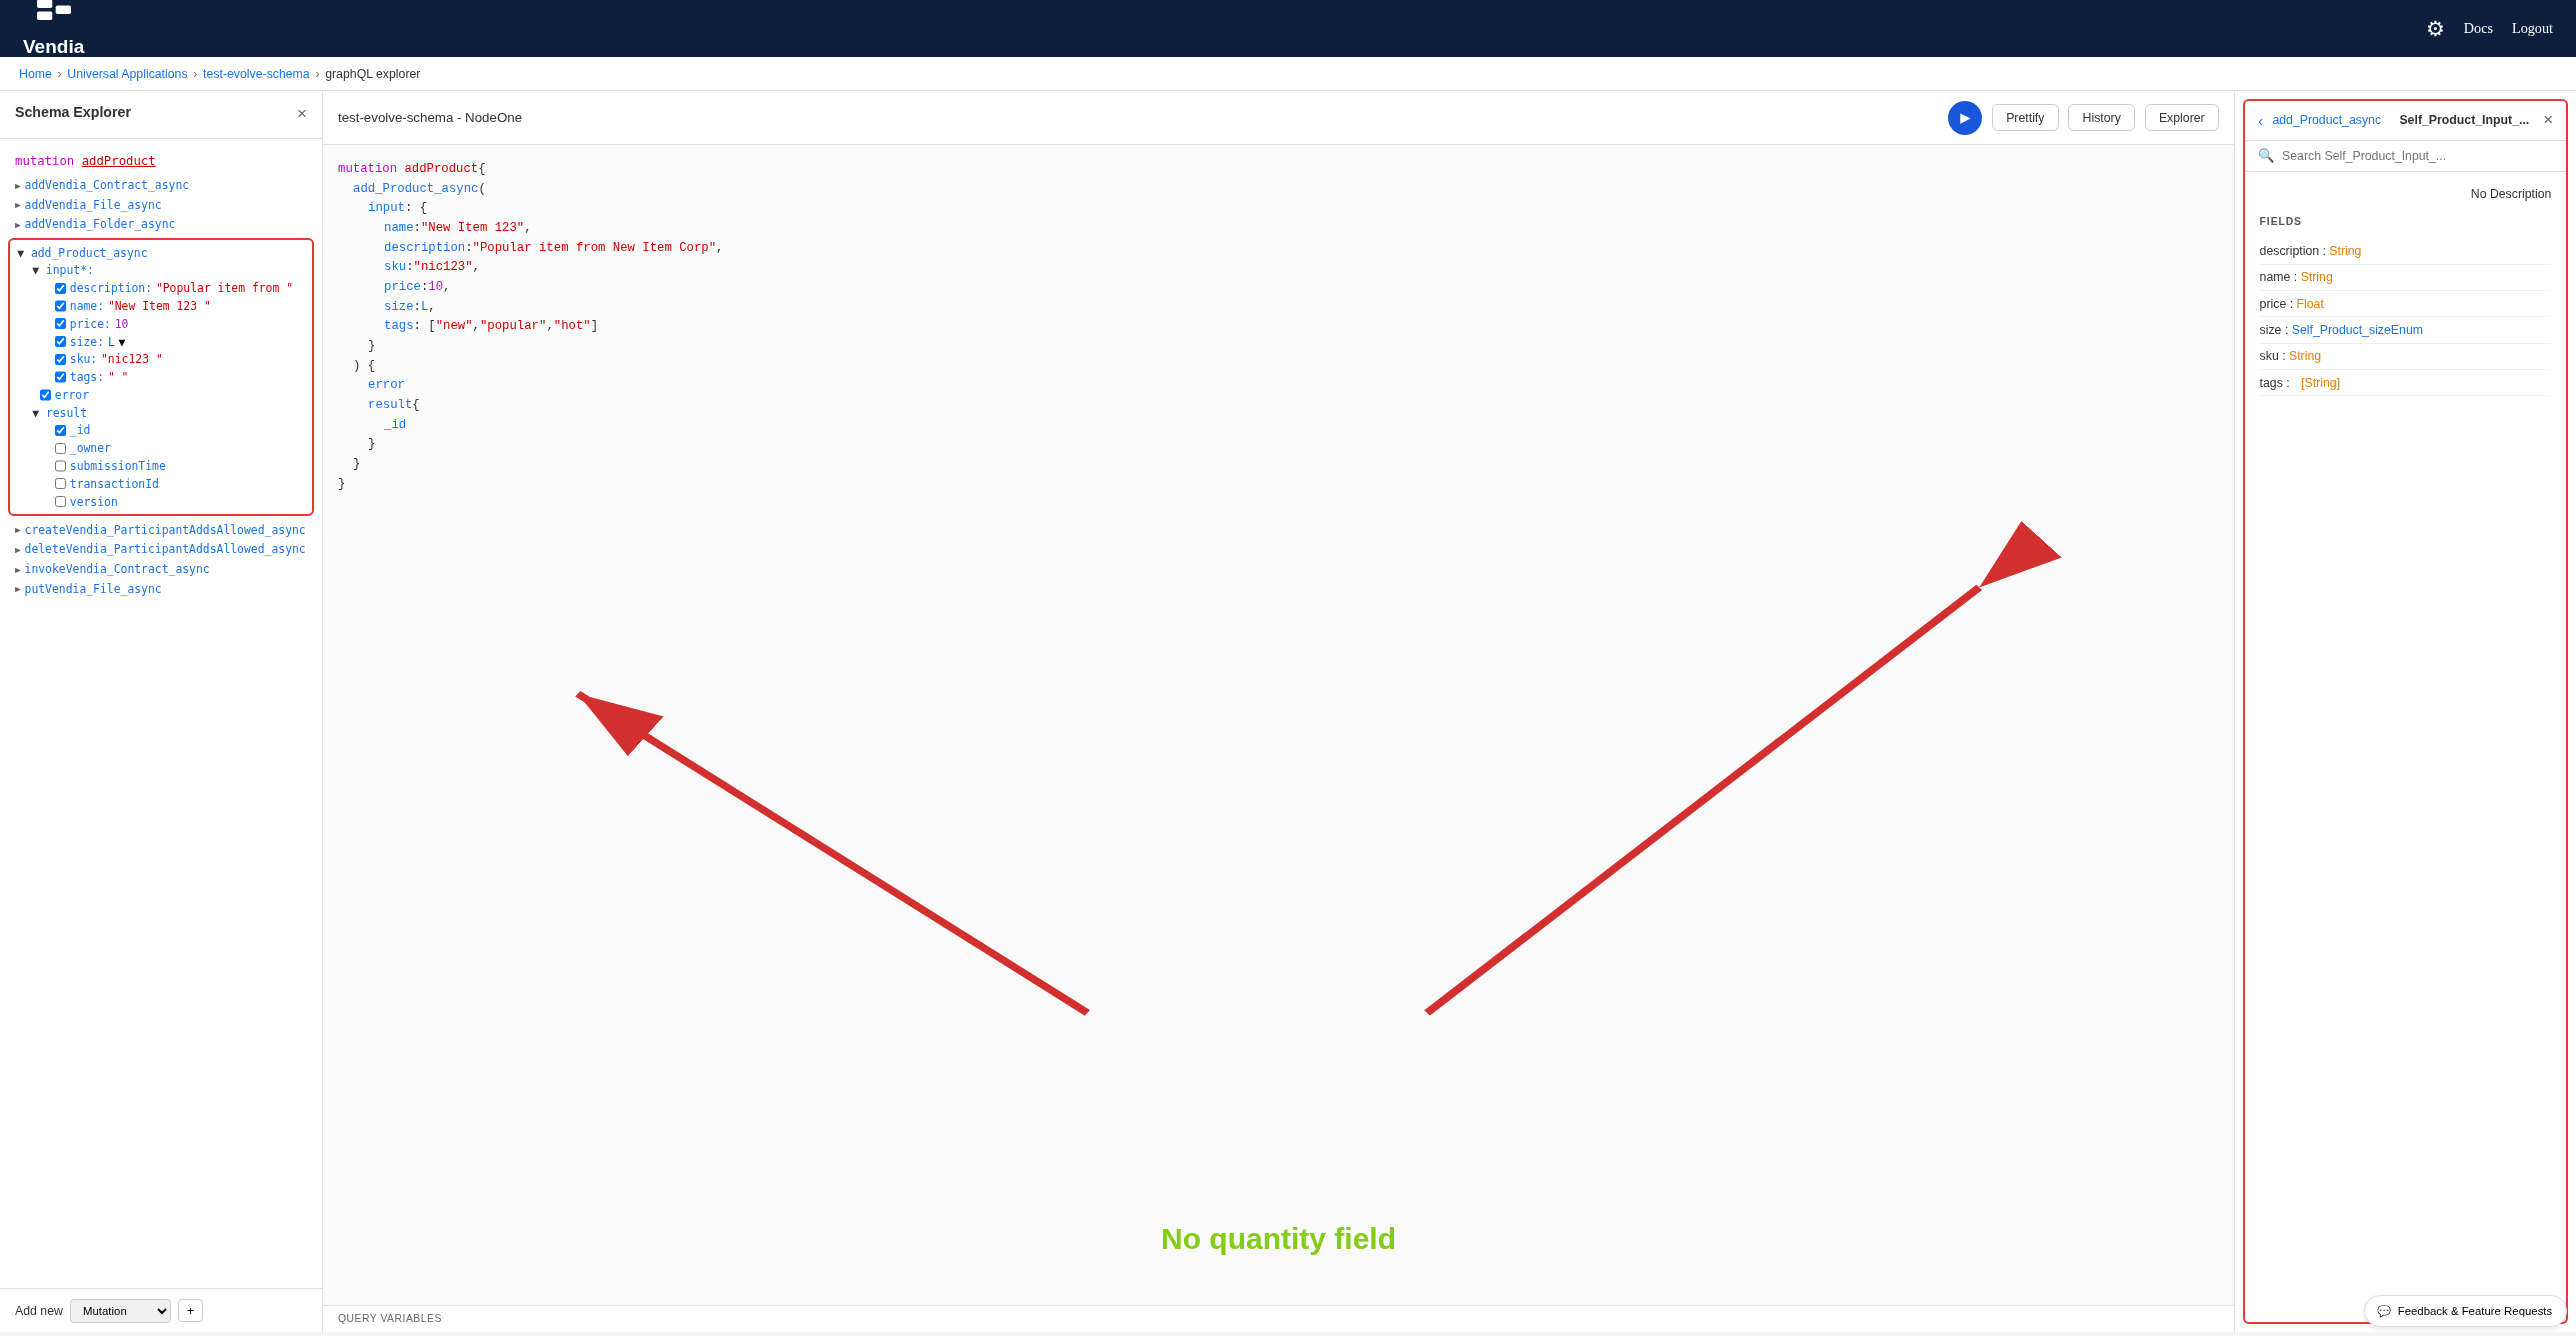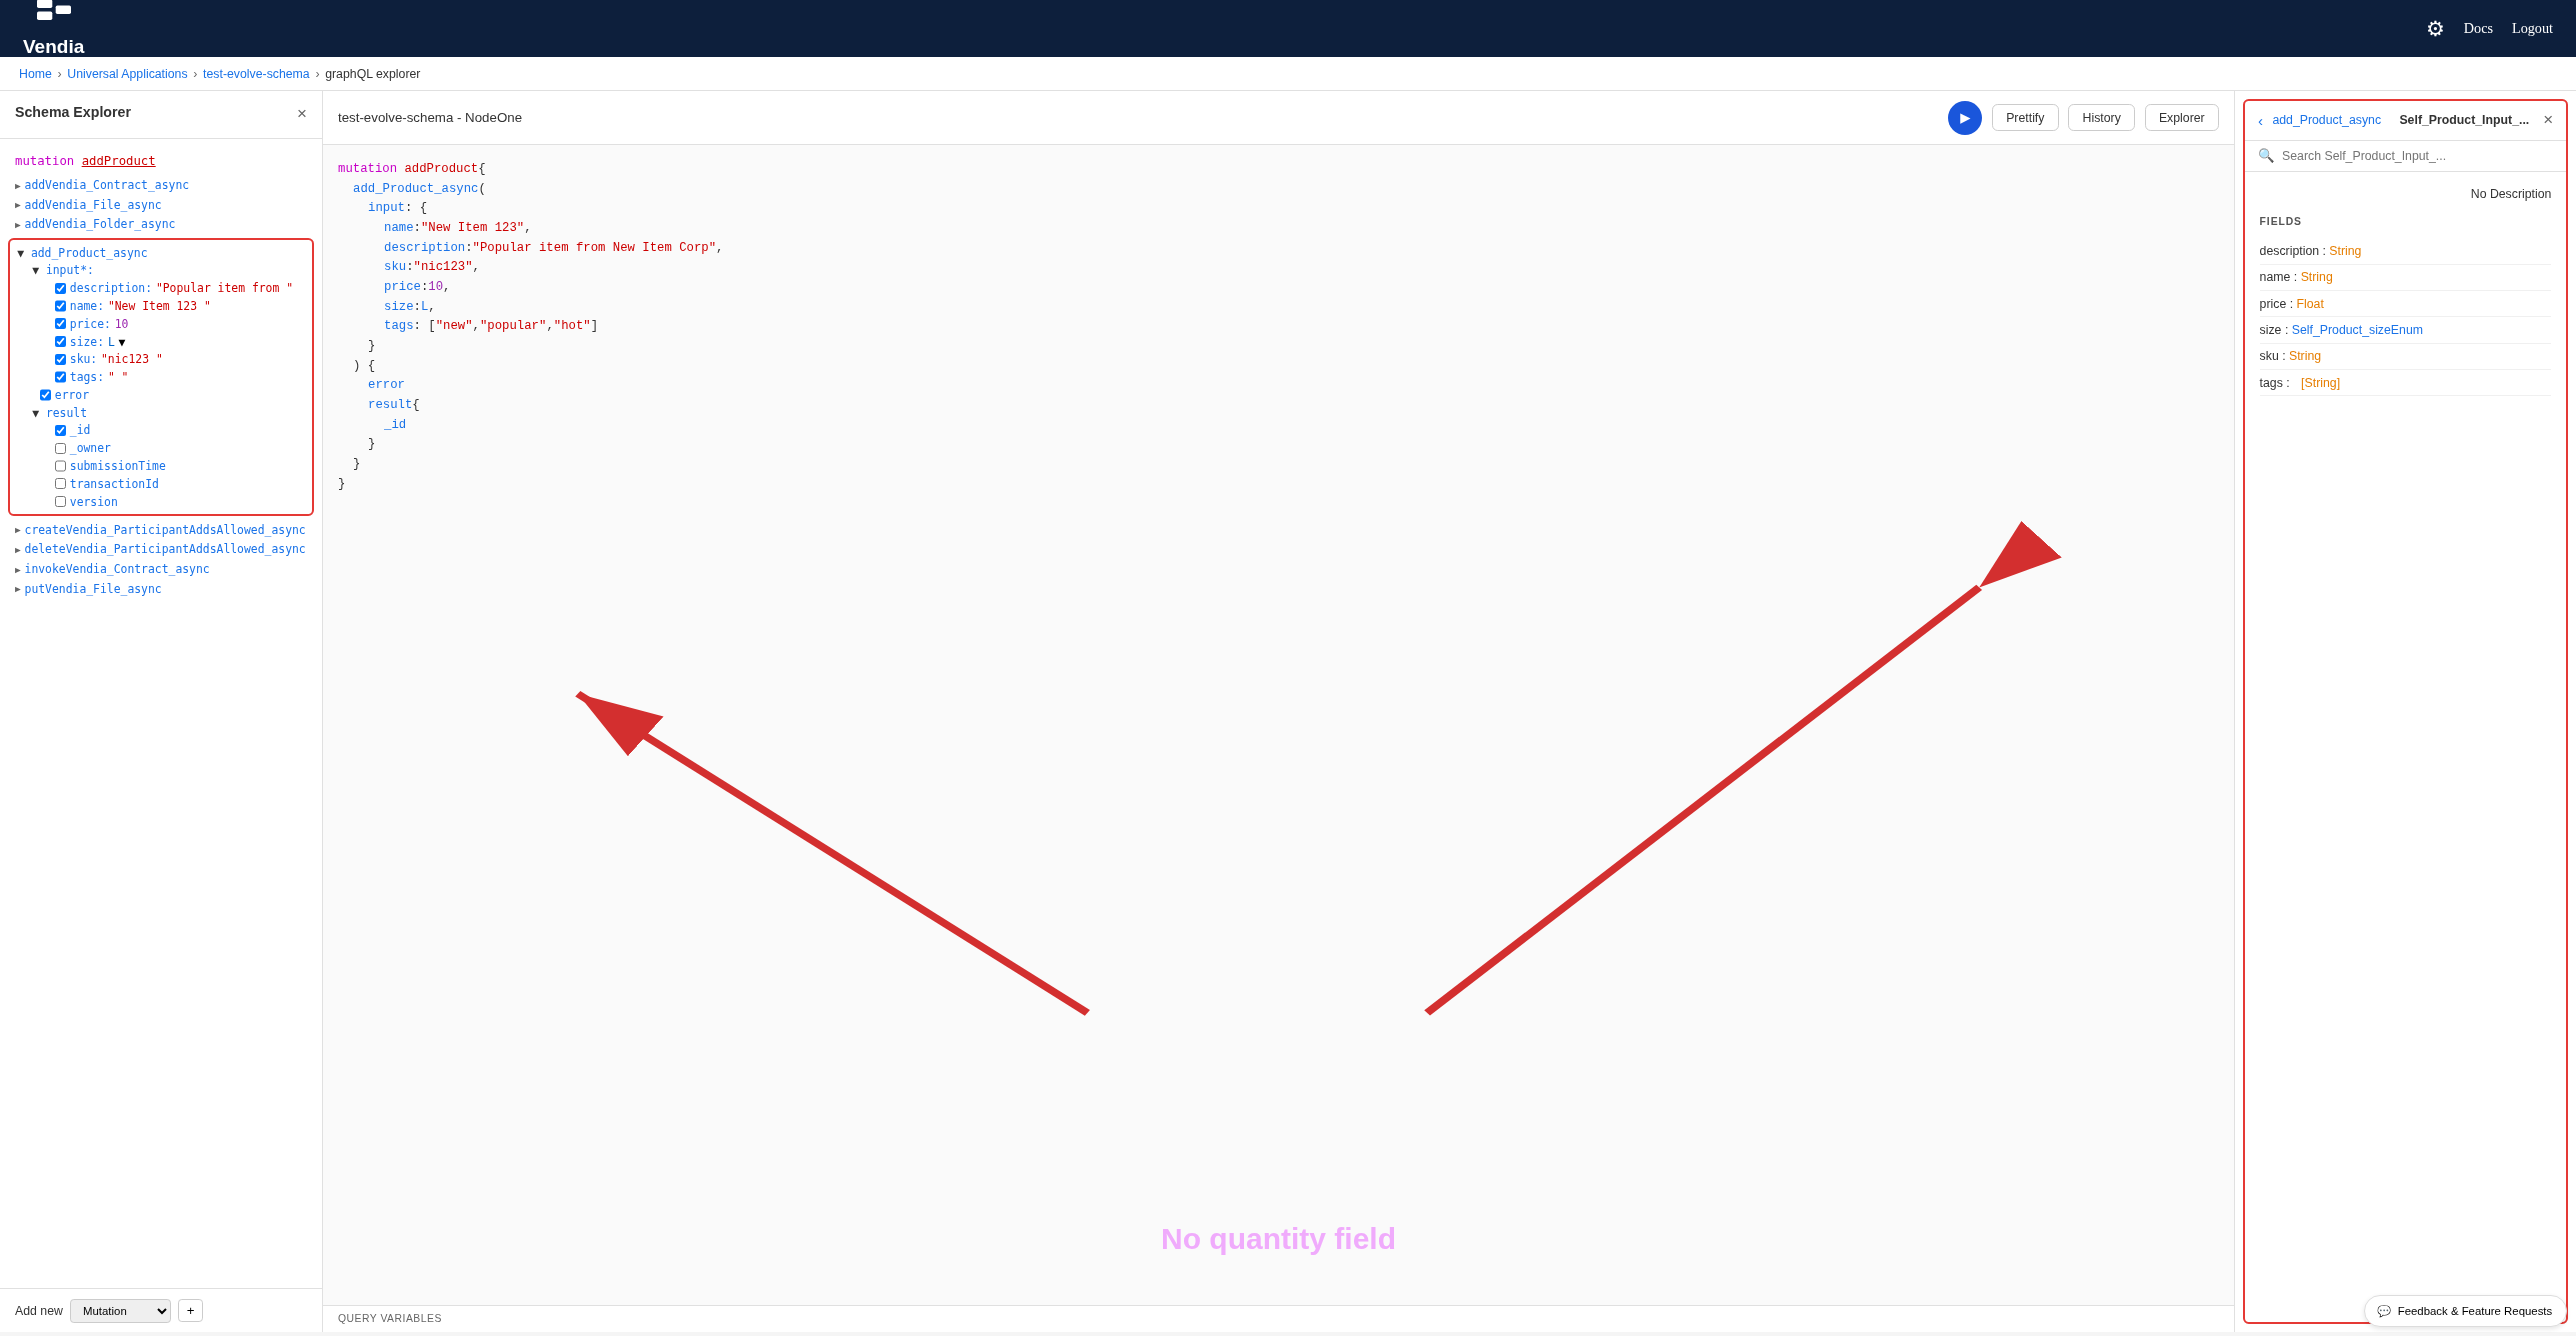--- a/index.html
+++ b/index.html
@@ -350,21 +350,21 @@
       position: absolute;
       bottom: 76px;
       left: 50%;
       transform: translateX(-50%);
       text-align: center;
       pointer-events: none;
     }
     .annotation-text {
       font-size: 30px;
       font-weight: 900;
-      color: #f0abfc;
+      color: #84cc16;
       white-space: nowrap;
     }
 
     
     .arrows-container {
       position: absolute;
       top: 0; left: 0;
       width: 100%;
       height: 100%;
       pointer-events: none;

